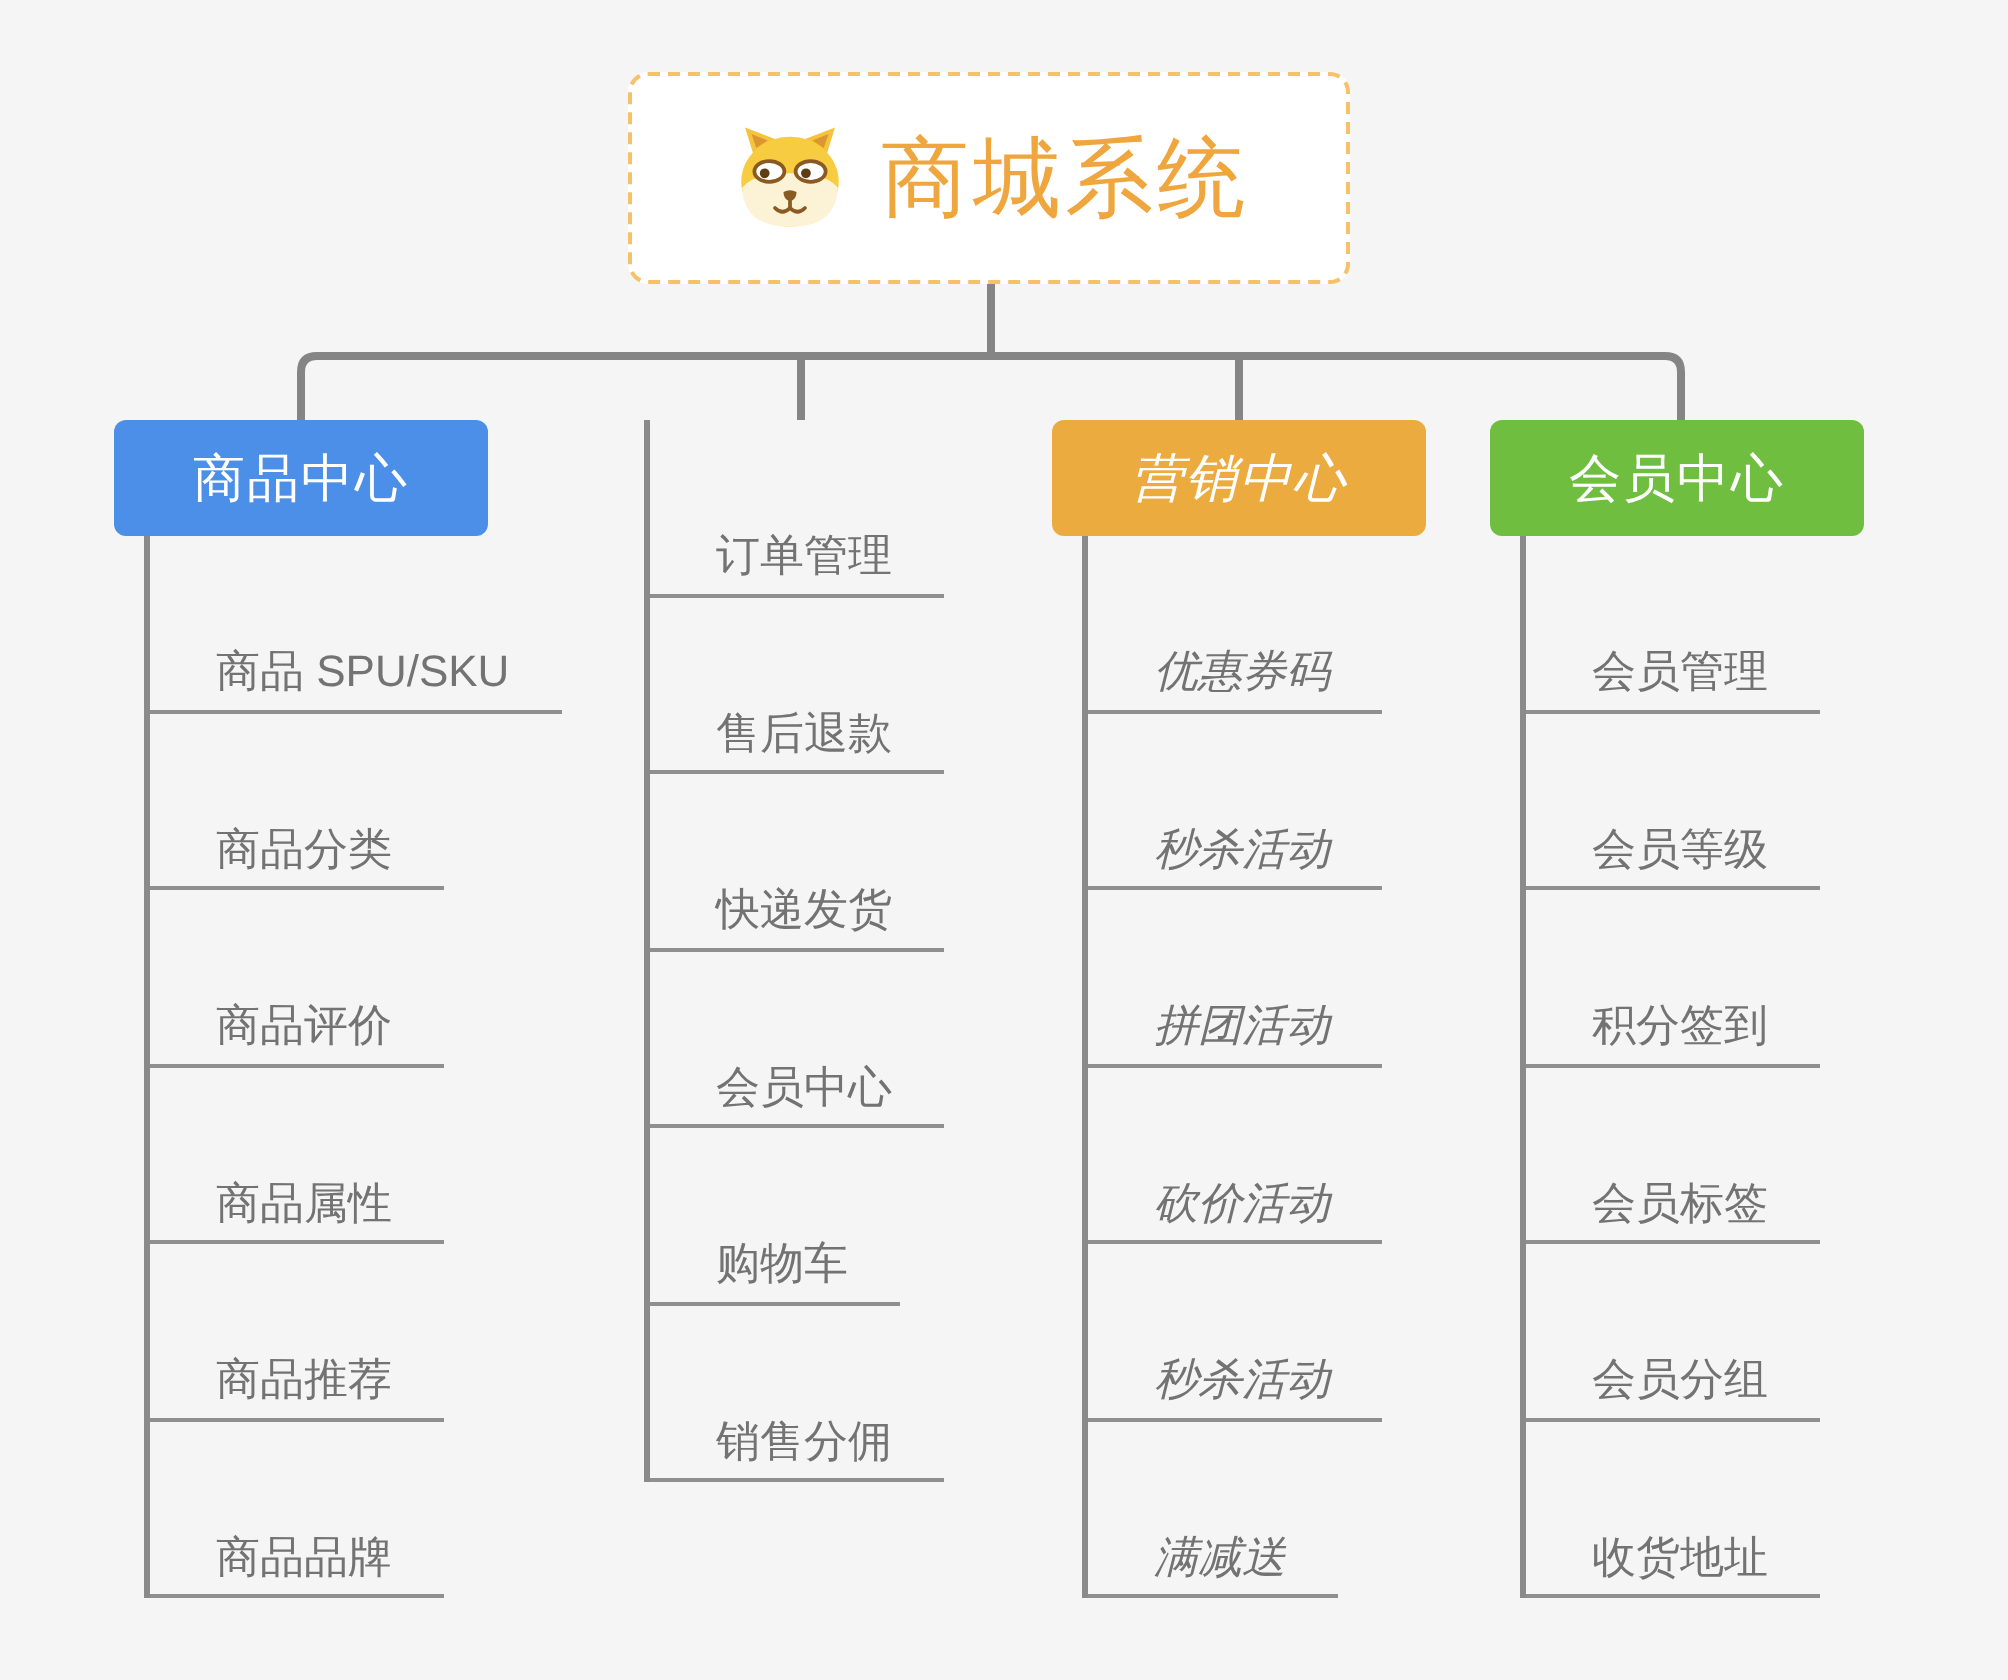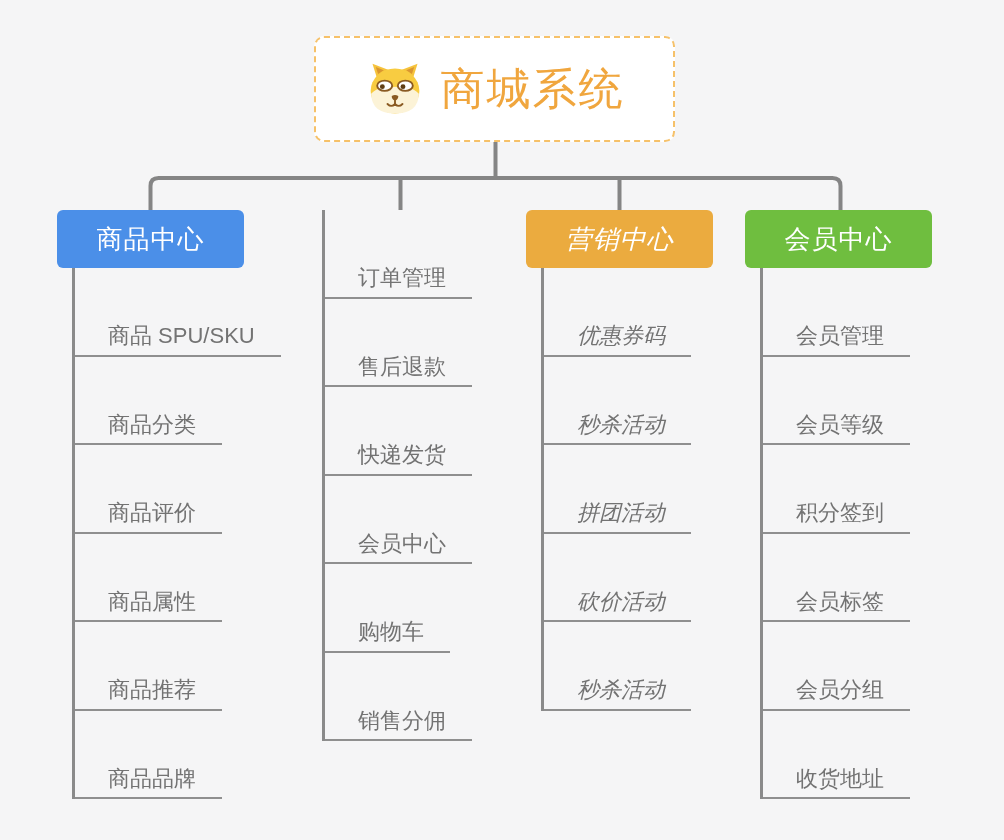--- a/index.html
+++ b/index.html
@@ -153,20 +153,23 @@
         </li>
       <li>
           <span class="item">拼团活动</span>
         </li>
       <li>
           <span class="item">砍价活动</span>
         </li>
       <li>
           <span class="item">秒杀活动</span>
         </li>
+      <li>
+          <span class="item">满减送</span>
+        </li>
     </ul>
   </div>
 
   <div class="branch b3">
     <div class="branch-header" style="background-color: rgb(111, 190, 63);">会员中心</div>
     <ul class="branch-items">
       <li>
           <span class="item">会员管理</span>
         </li>
       <li>

